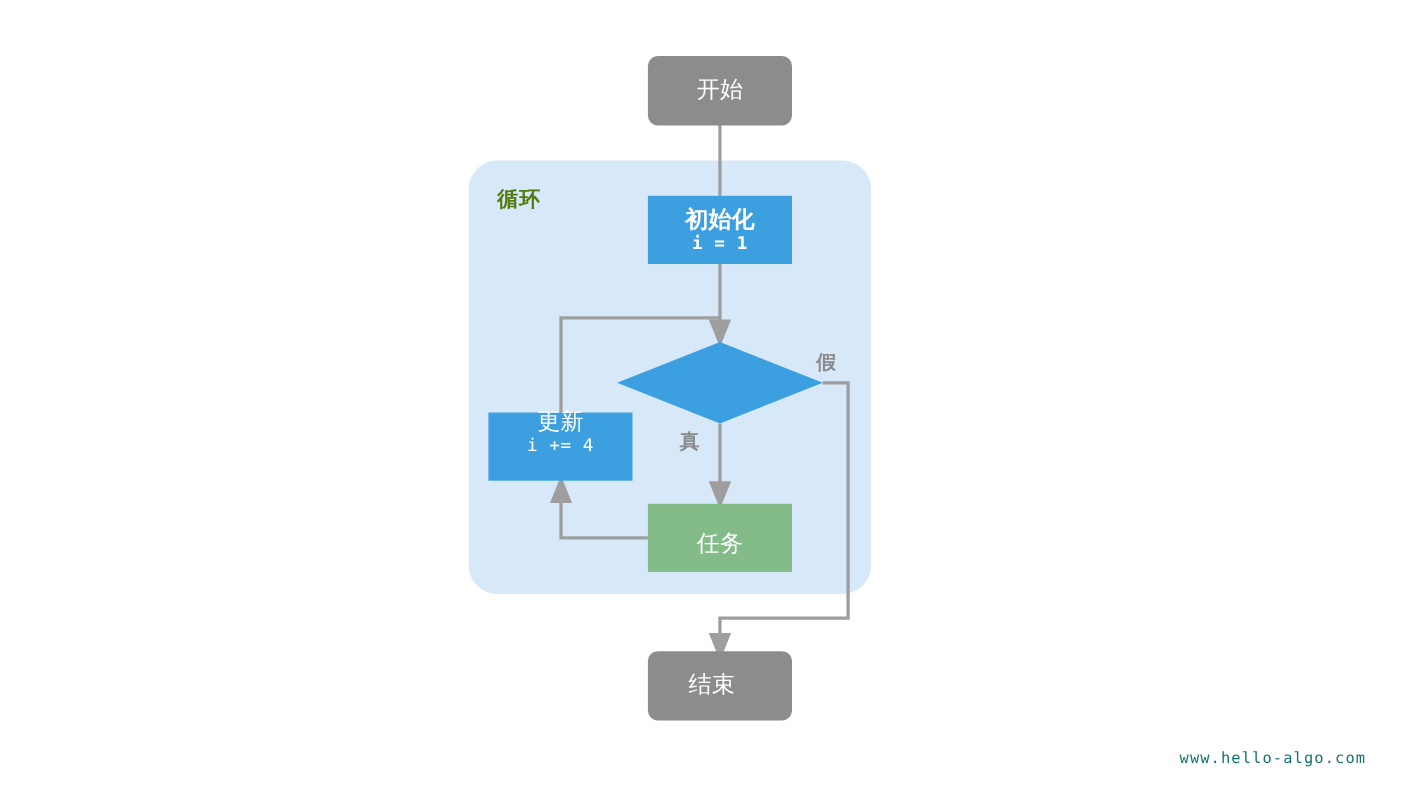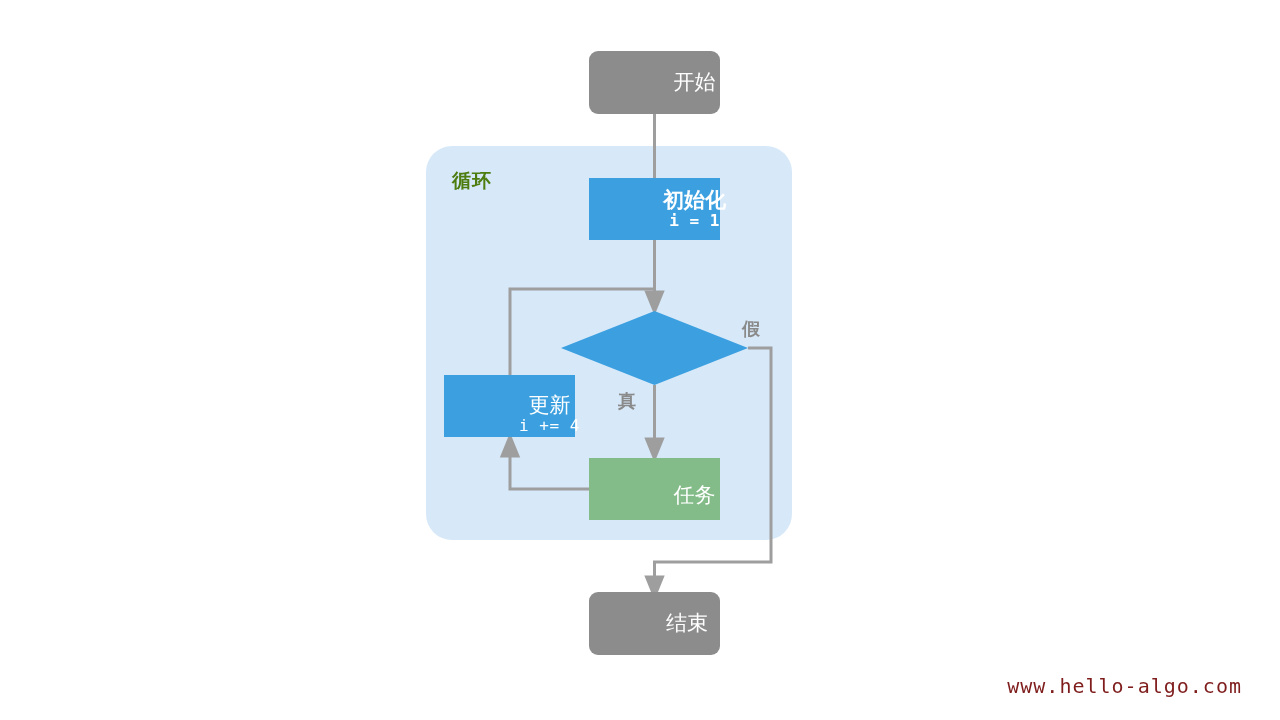--- a/index.html
+++ b/index.html
@@ -28,21 +28,20 @@
   .node-label {
     position: absolute;
     display: flex;
     flex-direction: column;
     align-items: center;
     justify-content: center;
     color: #ffffff;
     text-align: center;
     pointer-events: none;
     line-height: 1.15;
-    padding-left: 40px;
   }
   .cn {
     font-family: "Liberation Sans", sans-serif;
     font-size: 21px;
   }
   .code {
     font-family: "DejaVu Sans Mono", monospace;
     font-size: 16px;
     letter-spacing: 0.5px;
   }
@@ -59,23 +58,23 @@
   .edge-label {
     position: absolute;
     color: #8a8a8a;
     font-size: 18px;
     font-weight: bold;
   }
   .watermark {
     position: absolute;
     right: 38px;
     bottom: 22px;
-    color: #7f1d1d;
+    color: #0f766e;
     font-family: "DejaVu Sans Mono", monospace;
-    font-size: 20px;
+    font-size: 14px;
     letter-spacing: 1px;
   }
 </style>
 </head>
 <body>
 
 <div id="canvas">
 
   <svg class="flow" viewBox="0 0 1280 720">
     <defs>
@@ -116,21 +115,21 @@
   <div class="node-label" style="left:589px; top:51px; width:131px; height:63px;">
     <span class="cn terminal-text">开始</span>
   </div>
 
   <div class="node-label" style="left:589px; top:178px; width:131px; height:62px;font-weight:bold;">
     <span class="cn">初始化</span>
     <span class="code">i = 1</span>
   </div>
 
 
-  <div class="node-label" style="left:444px; top:375px; width:131px; height:78px;">
+  <div class="node-label" style="left:444px; top:354px; width:131px; height:78px;">
     <span class="cn">更新</span>
     <span class="code">i += 4</span>
   </div>
 
   <div class="node-label" style="left:589px; top:458px; width:131px; height:74px;">
     <span class="cn">任务</span>
   </div>
 
   <div class="node-label" style="left:589px; top:592px; width:116px; height:63px;">
     <span class="cn terminal-text">结束</span>

